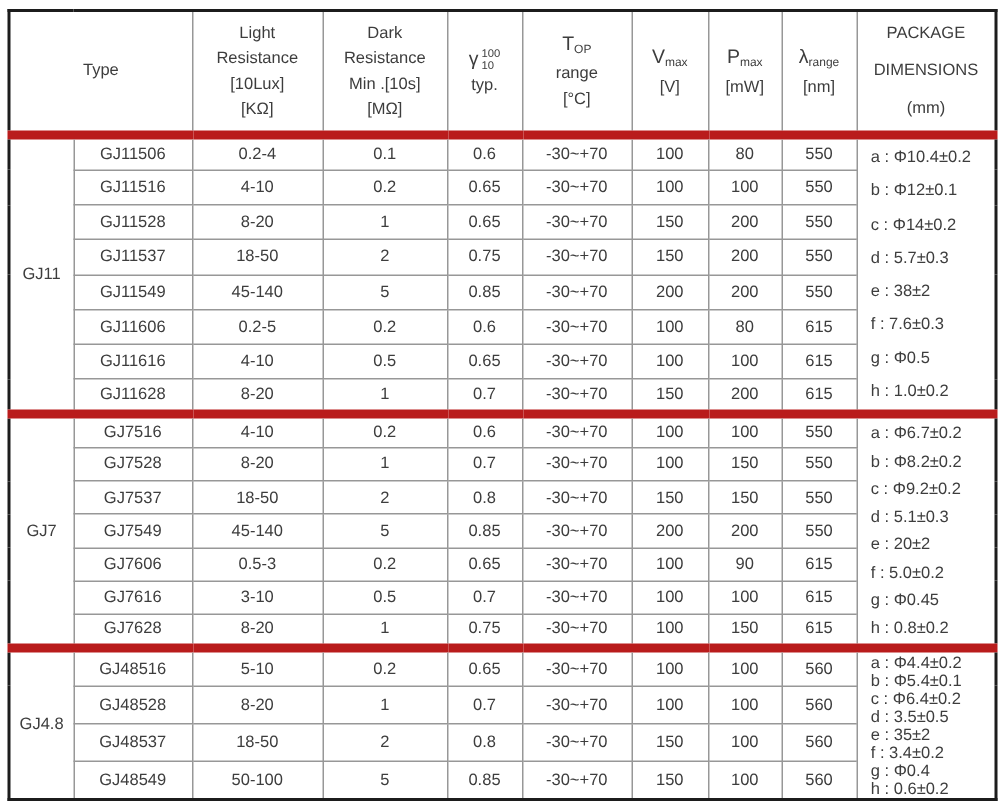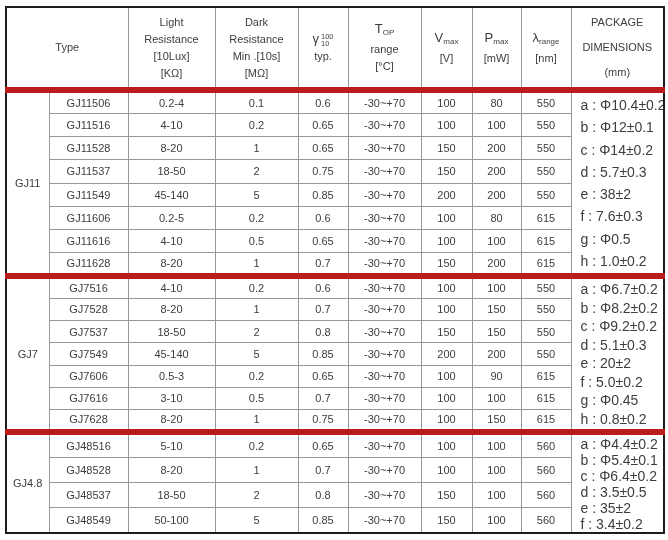--- a/index.html
+++ b/index.html
@@ -56,21 +56,21 @@
   td.type-label { font-size: 11.5px; }
   td.pkg-cell { position: relative; }
   .pkg-inner {
     position: absolute;
     top: 1px; bottom: 1px; left: 9px; right: 0;
     display: flex;
     flex-direction: column;
     justify-content: space-around;
     text-align: left;
   }
-  .pkg-line { font-size: 14px; white-space: nowrap; }
+  .pkg-line { font-size: 11px; white-space: nowrap; }
 </style>
 </head>
 <body>
 
 <div class="page">
   <table class="spec">
     <colgroup>
       <col style="width:43px">
         <col style="width:79px">
         <col style="width:87px">

